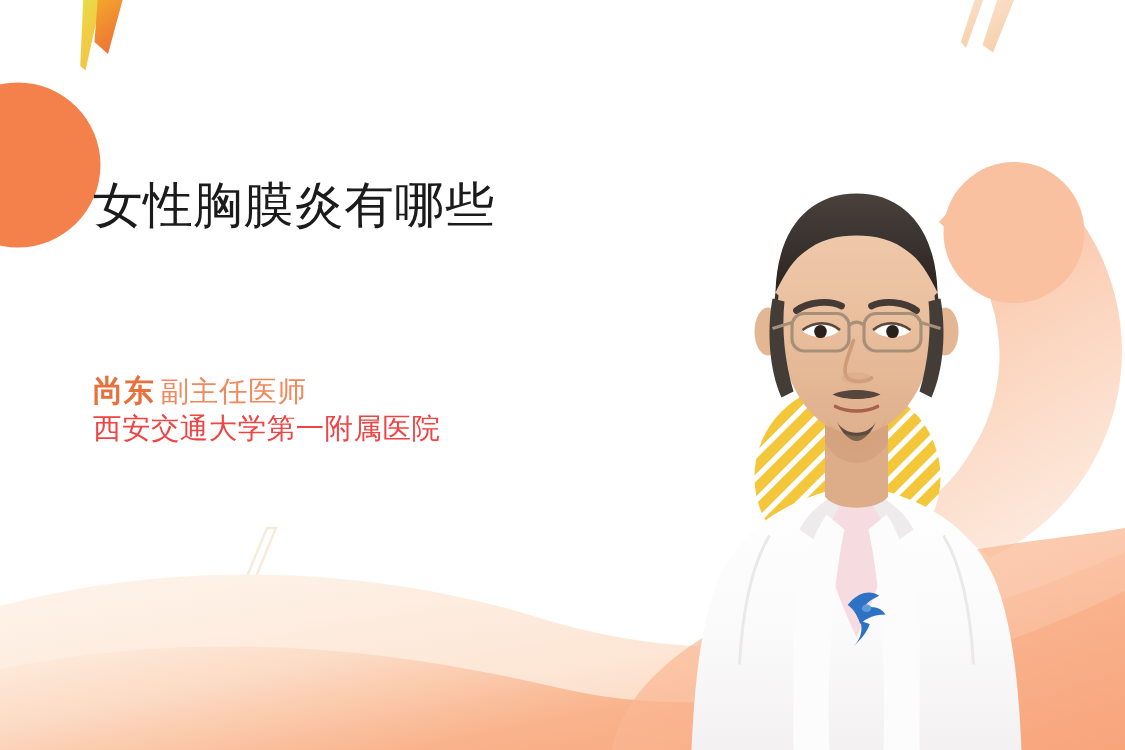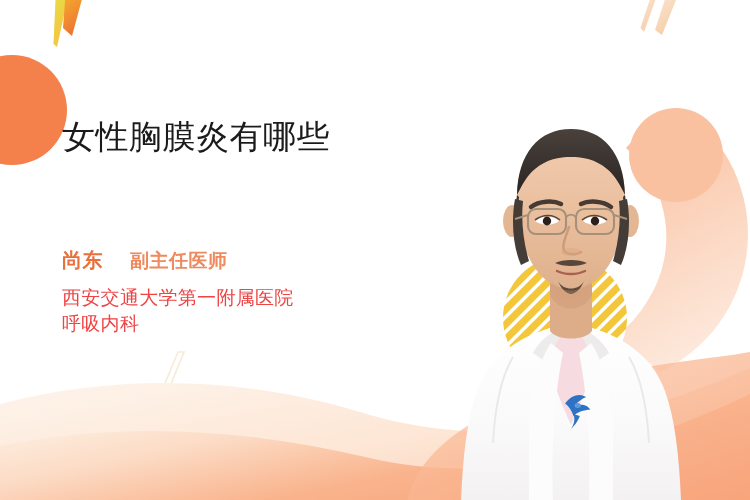--- a/index.html
+++ b/index.html
@@ -53,32 +53,31 @@
 
   .doctor-block {
     position: absolute;
     left: 62px;
     top: 247px;
     width: 330px;
   }
   .doc-name-row {
     display: flex;
     align-items: baseline;
-    gap: 27px;
-    margin-bottom: 11px;
+    gap: 4px;
   }
   .doc-name {
     font-size: 20px;
     font-weight: 700;
     color: #E8703C;
     letter-spacing: 0.5px;
   }
   .doc-rank {
     font-size: 19px;
-    font-weight: 700;
+    font-weight: 400;
     color: #EE8A5E;
     letter-spacing: 0.5px;
   }
   .doc-hospital,
   .doc-dept {
     font-size: 19px;
     line-height: 26px;
     font-weight: 400;
     color: #ef4444;
     letter-spacing: 0.3px;
@@ -320,17 +319,16 @@
     <div class="title-block">
       <div class="title-line">女性胸膜炎有哪些</div>
     </div>
 
     <div class="doctor-block">
       <div class="doc-name-row">
         <span class="doc-name">尚东</span>
         <span class="doc-rank">副主任医师</span>
       </div>
       <div class="doc-hospital">西安交通大学第一附属医院</div>
-      <div class="doc-dept">呼吸内科</div>
     </div>
 
   </div>
 </div>
 
 </body></html>

